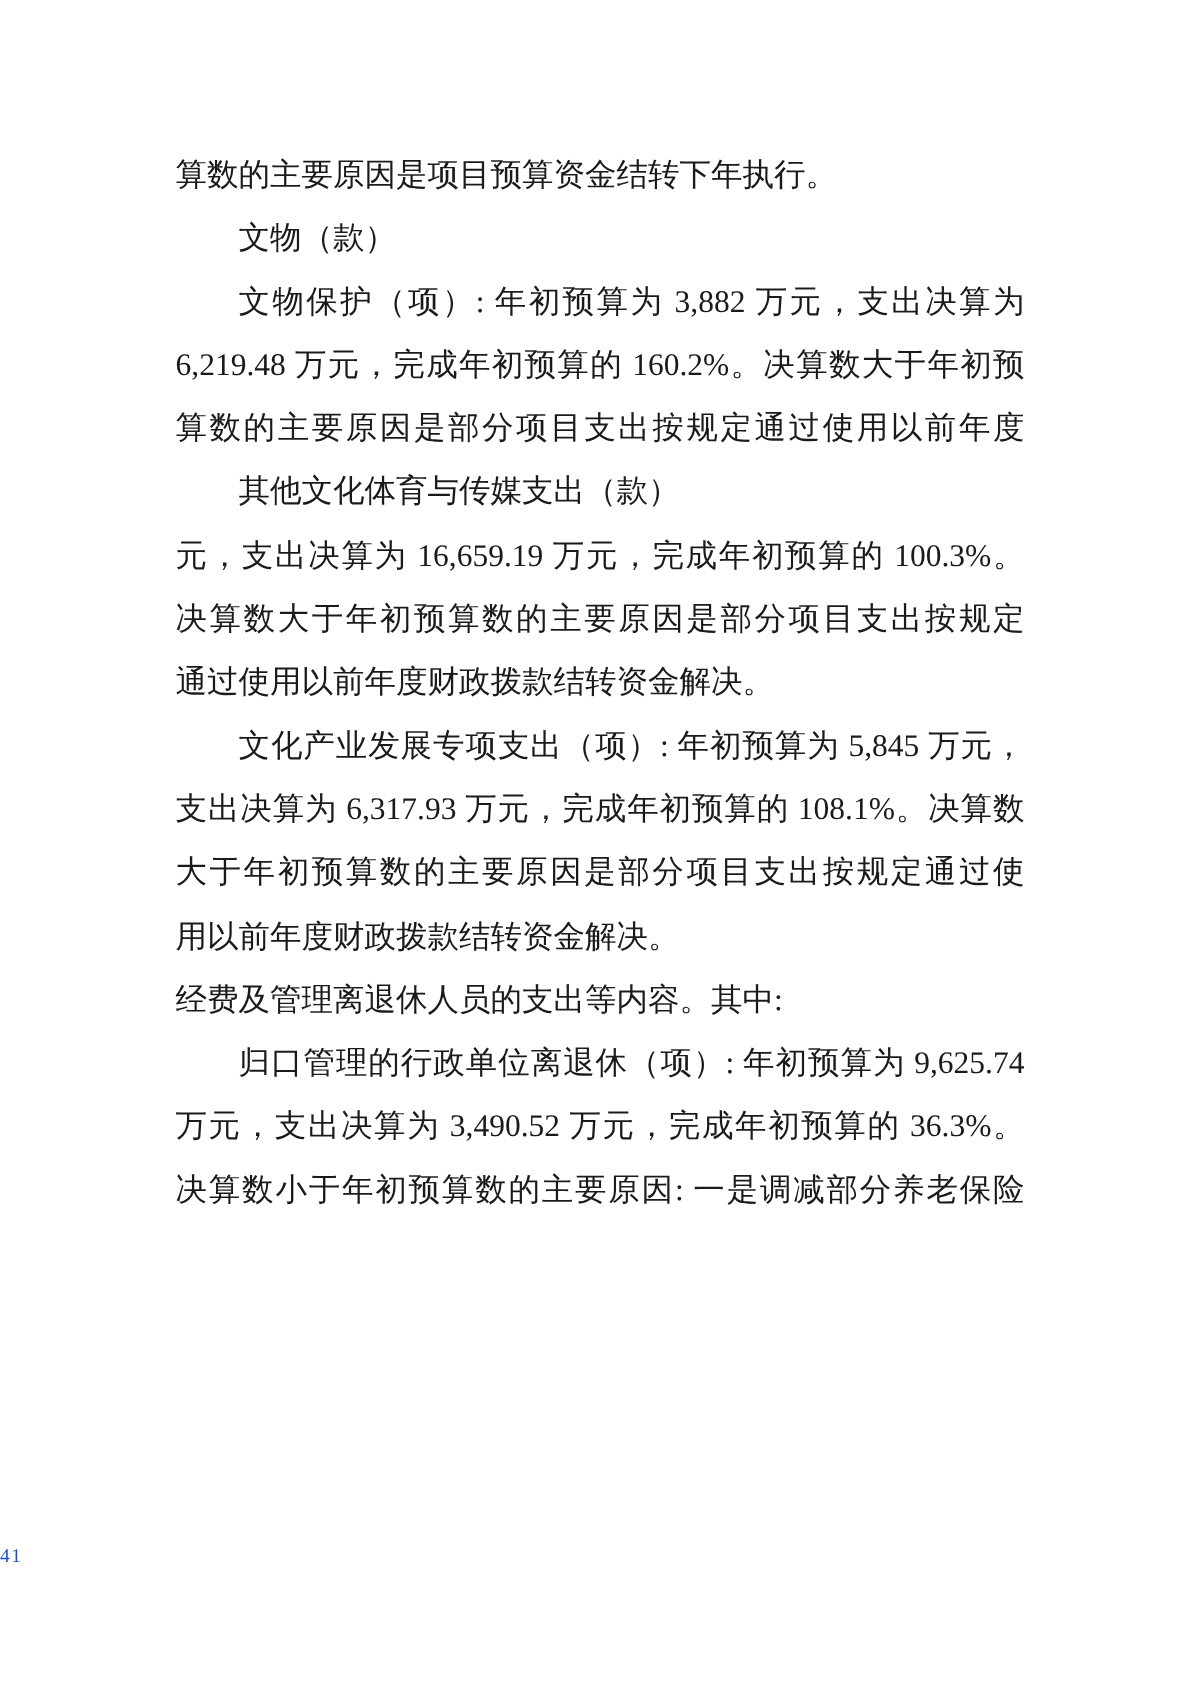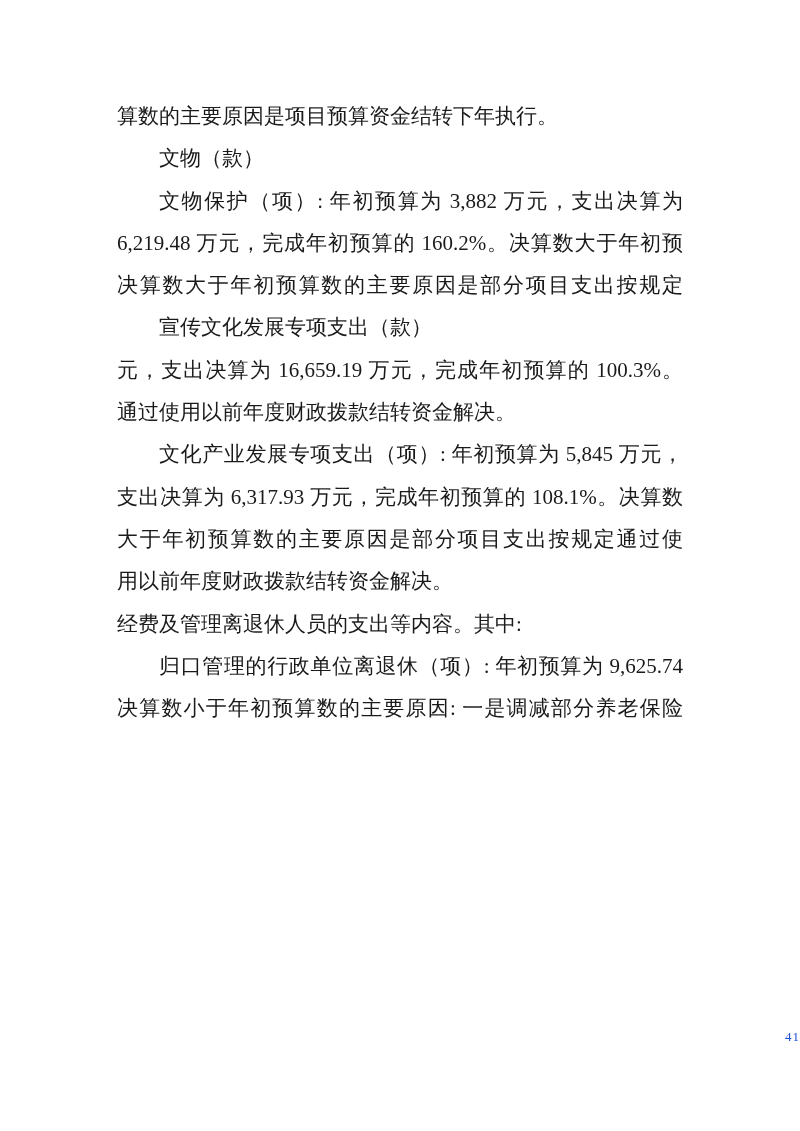--- a/index.html
+++ b/index.html
@@ -41,41 +41,43 @@
     text-align-last: justify;
   }
   .b {
     font-weight: bold;
   }
   .pagenum {
     position: absolute;
     left: 0;
     right: 0;
     top: 1029px;
-    text-align: right;
+    text-align: left;
     font-size: 13px;
     letter-spacing: 1px;
     color: #1d4ed8;
   }
 </style>
 </head>
 <body>
 
 <div class="page">
   <div class="doc-body" id="doc-body">
       <div class="line"><span>算数的主要原因是项目预算资金结转下年执行。</span></div>
       <div class="line indent"><span>文物（款）</span></div>
       <div class="line indent just"><span>文物保护（项）: 年初预算为 3,882 万元，支出决算为</span></div>
       <div class="line just"><span>6,219.48 万元，完成年初预算的 160.2%。决算数大于年初预</span></div>
+      <div class="line just"><span>算数的主要原因是部分项目支出按规定通过使用以前年度</span></div>
+      <div class="line indent"><span>其他文化体育与传媒支出（款）</span></div>
+      <div class="line just"><span>元，支出决算为 16,659.19 万元，完成年初预算的 100.3%。</span></div>
       <div class="line just"><span>决算数大于年初预算数的主要原因是部分项目支出按规定</span></div>
-      <div class="line indent"><span>宣传文化发展专项支出（款）</span></div>
-      <div class="line just"><span>元，支出决算为 16,659.19 万元，完成年初预算的 100.3%。</span></div>
       <div class="line"><span>通过使用以前年度财政拨款结转资金解决。</span></div>
       <div class="line indent just"><span>文化产业发展专项支出（项）: 年初预算为 5,845 万元，</span></div>
       <div class="line just"><span>支出决算为 6,317.93 万元，完成年初预算的 108.1%。决算数</span></div>
       <div class="line just"><span>大于年初预算数的主要原因是部分项目支出按规定通过使</span></div>
       <div class="line"><span>用以前年度财政拨款结转资金解决。</span></div>
       <div class="line"><span>经费及管理离退休人员的支出等内容。其中:</span></div>
       <div class="line indent just"><span>归口管理的行政单位离退休（项）: 年初预算为 9,625.74</span></div>
+      <div class="line just"><span>万元，支出决算为 3,490.52 万元，完成年初预算的 36.3%。</span></div>
       <div class="line just"><span>决算数小于年初预算数的主要原因: 一是调减部分养老保险</span></div>
     </div>
   <div class="pagenum">41</div>
 </div>
 
 </body></html>

